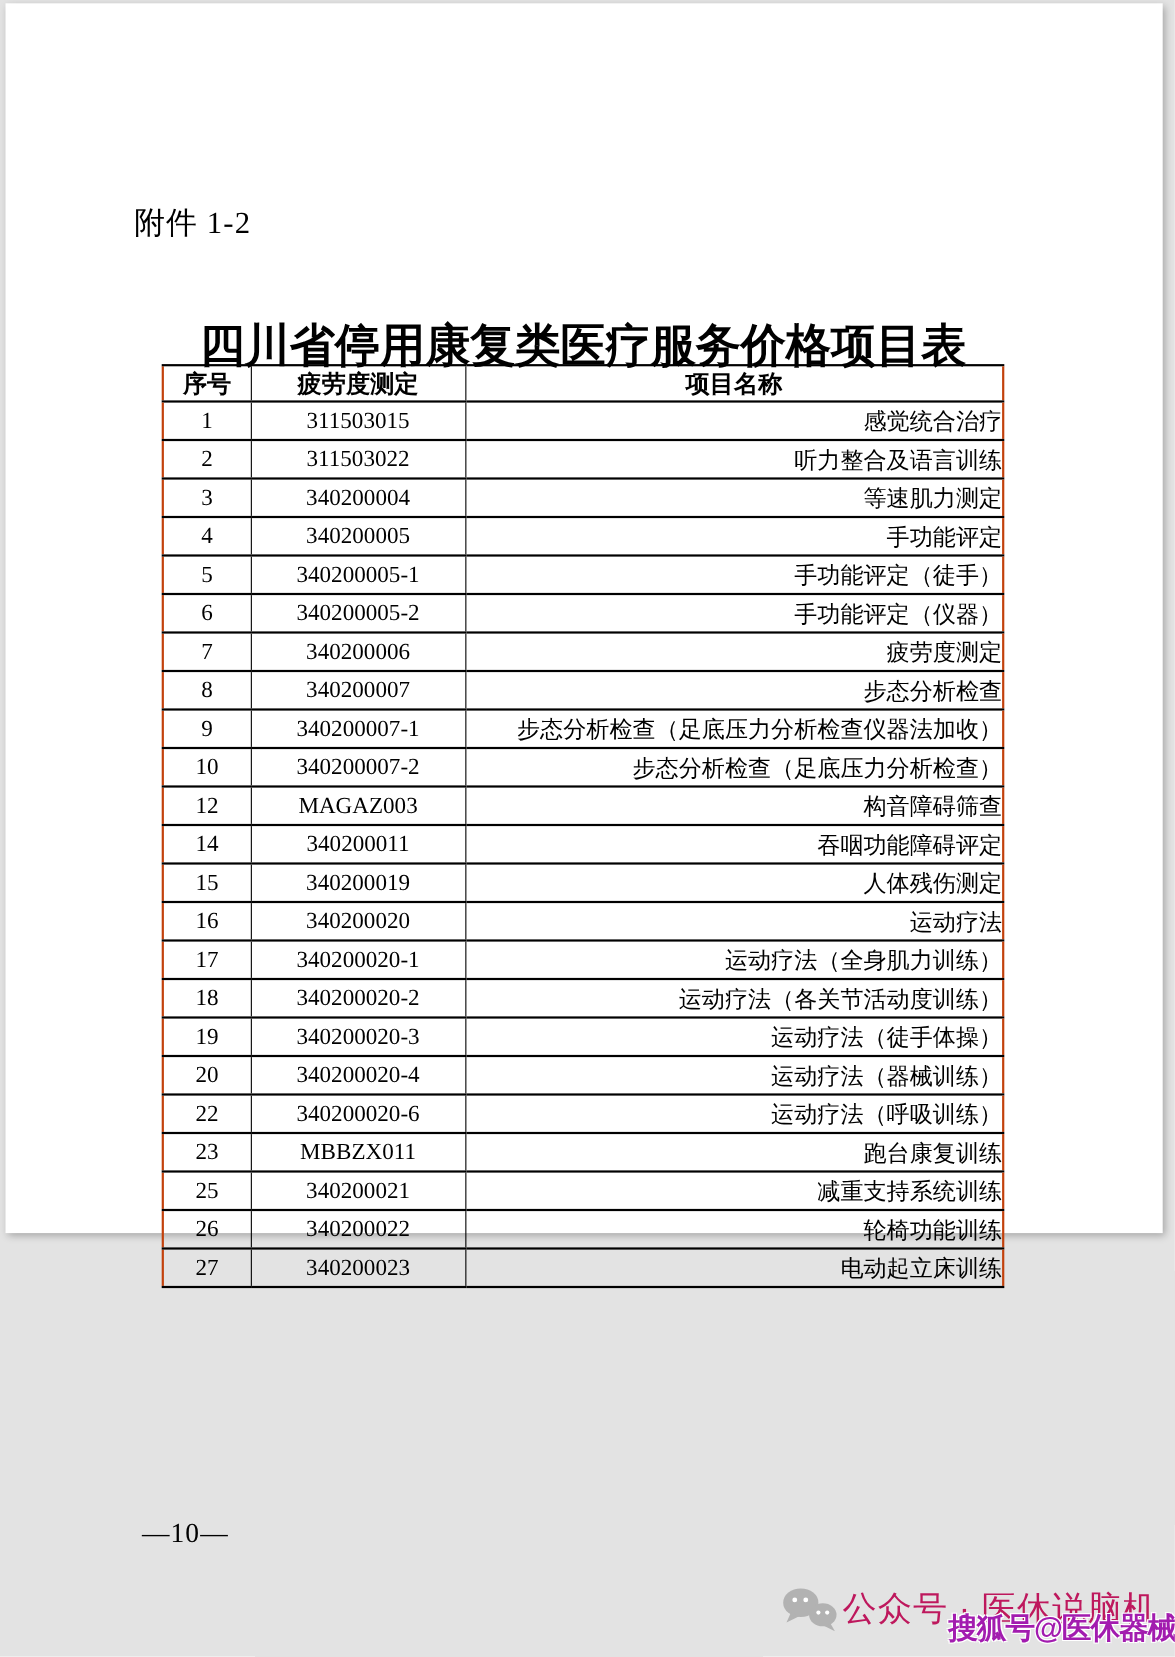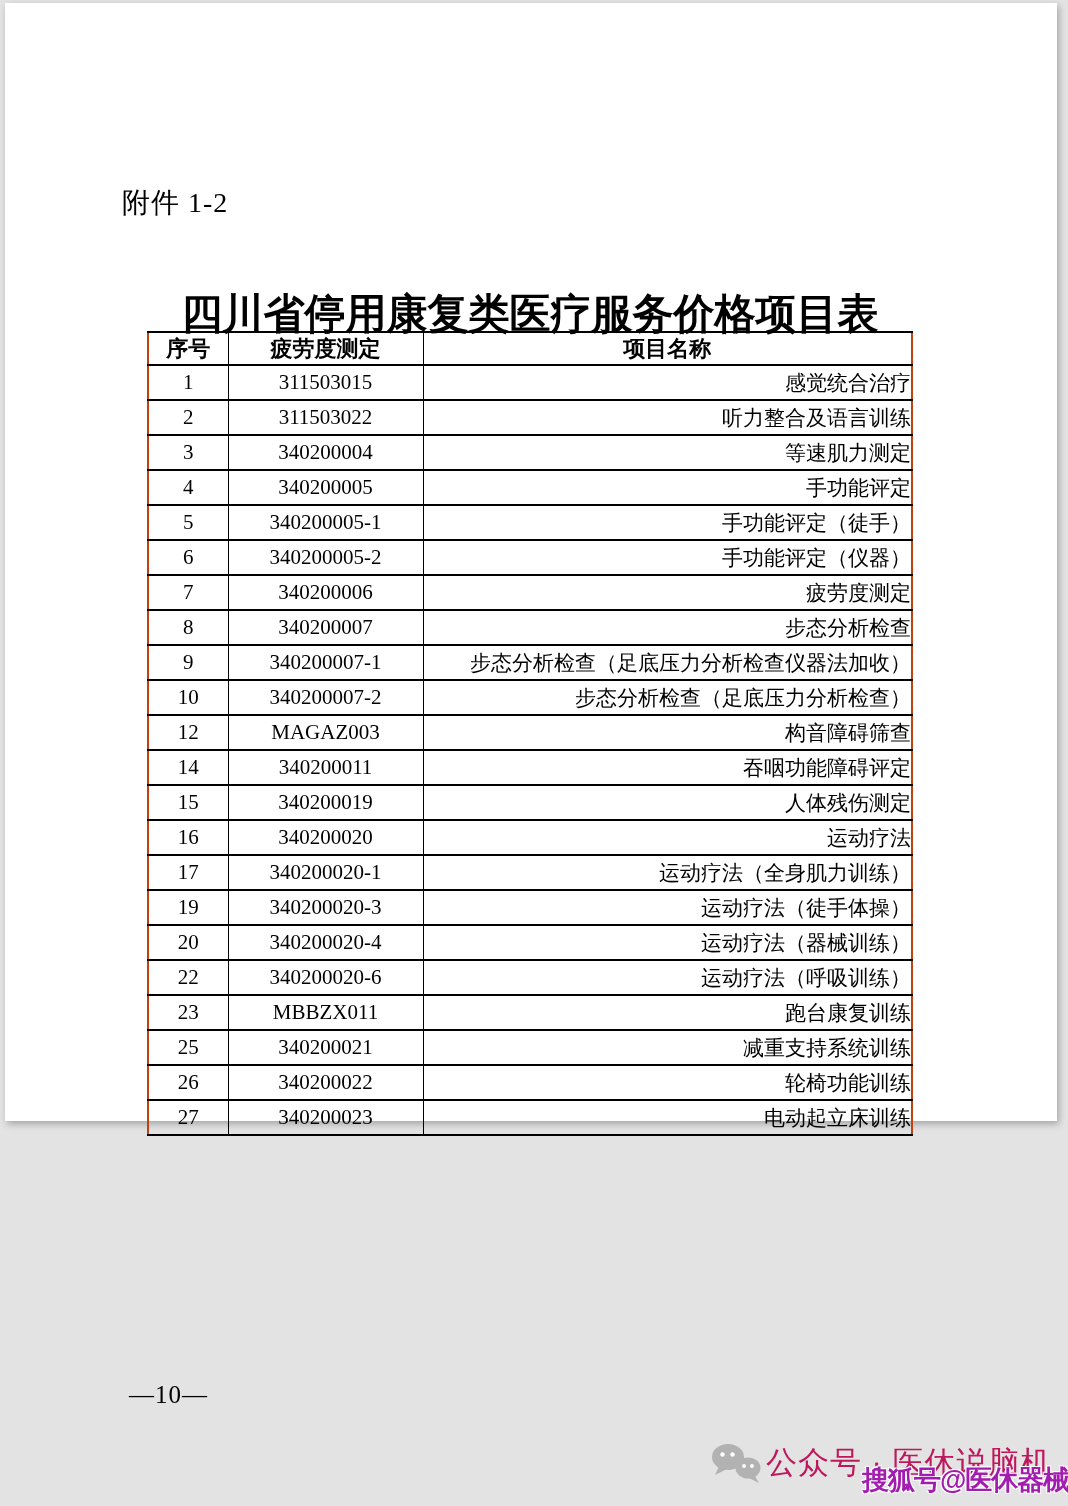--- a/index.html
+++ b/index.html
@@ -156,20 +156,25 @@
         </tr>
         <tr>
           <td class="seq">16</td>
           <td class="code">340200020</td>
           <td class="name">运动疗法</td>
         </tr>
         <tr>
           <td class="seq">17</td>
           <td class="code">340200020-1</td>
           <td class="name">运动疗法（全身肌力训练）</td>
+        </tr>
+        <tr>
+          <td class="seq">18</td>
+          <td class="code">340200020-2</td>
+          <td class="name">运动疗法（各关节活动度训练）</td>
         </tr>
         <tr>
           <td class="seq">19</td>
           <td class="code">340200020-3</td>
           <td class="name">运动疗法（徒手体操）</td>
         </tr>
         <tr>
           <td class="seq">20</td>
           <td class="code">340200020-4</td>
           <td class="name">运动疗法（器械训练）</td>

